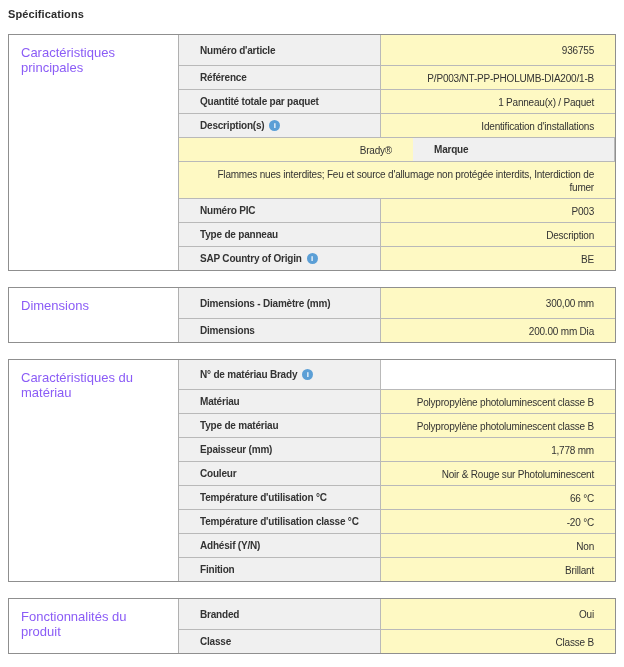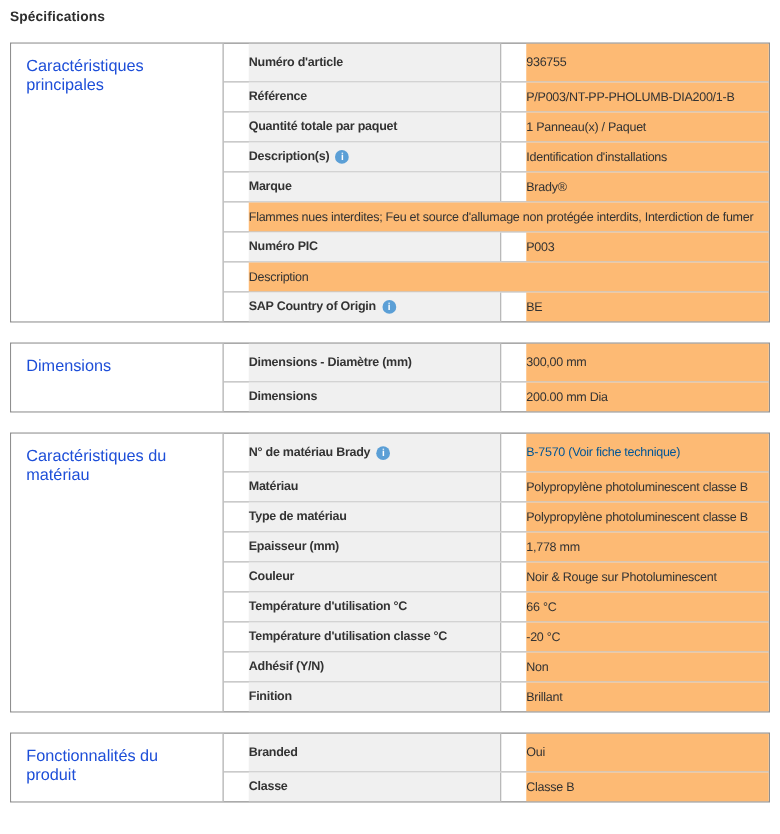--- a/index.html
+++ b/index.html
@@ -26,60 +26,60 @@
     border: 1px solid #8f8f8f;
     margin-bottom: 16px;
     background: #ffffff;
   }
   .section-title-cell {
     flex: 0 0 170px;
     width: 170px;
     box-sizing: border-box;
     padding: 10px 12px;
     font-size: 13px;
-    color: #1d4ed8;
+    color: #8b5cf6;
     border-right: 1px solid #b0b0b0;
     background: #ffffff;
   }
   .rows {
     flex: 1;
     display: flex;
     flex-direction: column;
     min-width: 0;
   }
   .row {
     display: flex;
     border-bottom: 1px solid #b9b9b9;
   }
   .row:last-child { border-bottom: none; }
   .cell {
     box-sizing: border-box;
-    padding: 4px 0;
+    padding: 4px 21px;
     font-size: 10px;
     line-height: 13px;
     letter-spacing: -0.2px;
     display: flex;
     align-items: center;
-    margin-left: 20px;
   }
   .row:first-child .cell { padding-top: 8px; padding-bottom: 8px; }
   .label {
     flex: 0 0 202px;
     width: 202px;
     background: #f0f0f0;
     border-right: 1px solid #b9b9b9;
     font-weight: 700;
     color: #333333;
   }
   .value {
     flex: 1;
-    background: #fdba74;
+    background: #fef9c3;
     color: #333333;
     display: block;
     padding-top: 6px;
+    text-align: right;
   }
   .row:first-child .value { padding-top: 9px; }
   .info-icon {
     display: inline-flex;
     align-items: center;
     justify-content: center;
     width: 11px;
     height: 11px;
     flex: 0 0 auto;
     border-radius: 50%;
@@ -121,31 +121,32 @@
         <div class="cell value">1 Panneau(x) / Paquet</div>
       </div>
       <div class="row">
         <div class="cell label">
           <span>Description(s)</span>
           <span class="info-icon">i</span>
         </div>
         <div class="cell value">Identification d'installations</div>
       </div>
       <div class="row">
+        <div class="cell value">Brady®</div>
         <div class="cell label">Marque</div>
-        <div class="cell value">Brady®</div>
       </div>
       <div class="row">
         <div class="cell value">Flammes nues interdites; Feu et source d'allumage non protégée interdits, Interdiction de fumer</div>
       </div>
       <div class="row">
         <div class="cell label">Numéro PIC</div>
         <div class="cell value">P003</div>
       </div>
       <div class="row">
+        <div class="cell label">Type de panneau</div>
         <div class="cell value">Description</div>
       </div>
       <div class="row">
         <div class="cell label">
           <span>SAP Country of Origin</span>
           <span class="info-icon">i</span>
         </div>
         <div class="cell value">BE</div>
       </div>
     </div>
@@ -166,23 +167,20 @@
   </section>
 
   <section class="spec-table">
     <div class="section-title-cell">Caractéristiques du matériau</div>
     <div class="rows">
       <div class="row">
         <div class="cell label">
           <span>N° de matériau Brady</span>
           <span class="info-icon">i</span>
         </div>
-        <div class="cell value">
-          <a class="link" href="#">B-7570 (Voir fiche technique)</a>
-        </div>
       </div>
       <div class="row">
         <div class="cell label">Matériau</div>
         <div class="cell value">Polypropylène photoluminescent classe B</div>
       </div>
       <div class="row">
         <div class="cell label">Type de matériau</div>
         <div class="cell value">Polypropylène photoluminescent classe B</div>
       </div>
       <div class="row">

